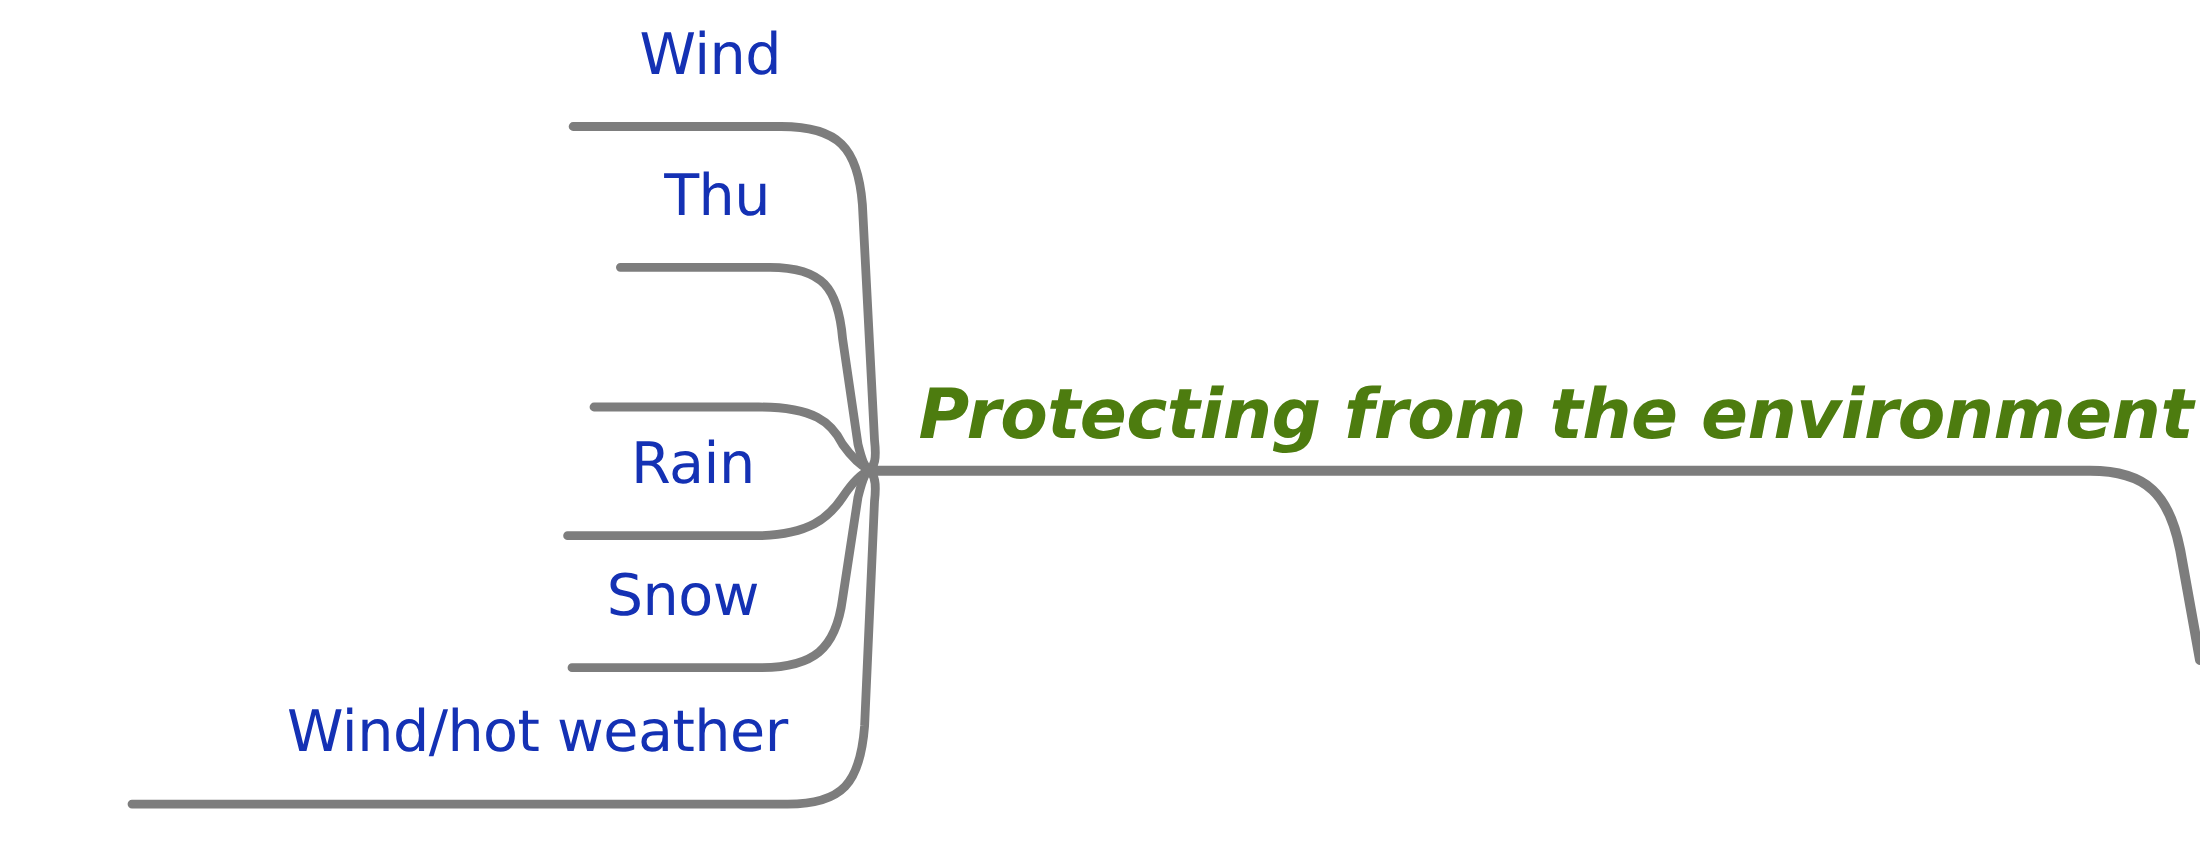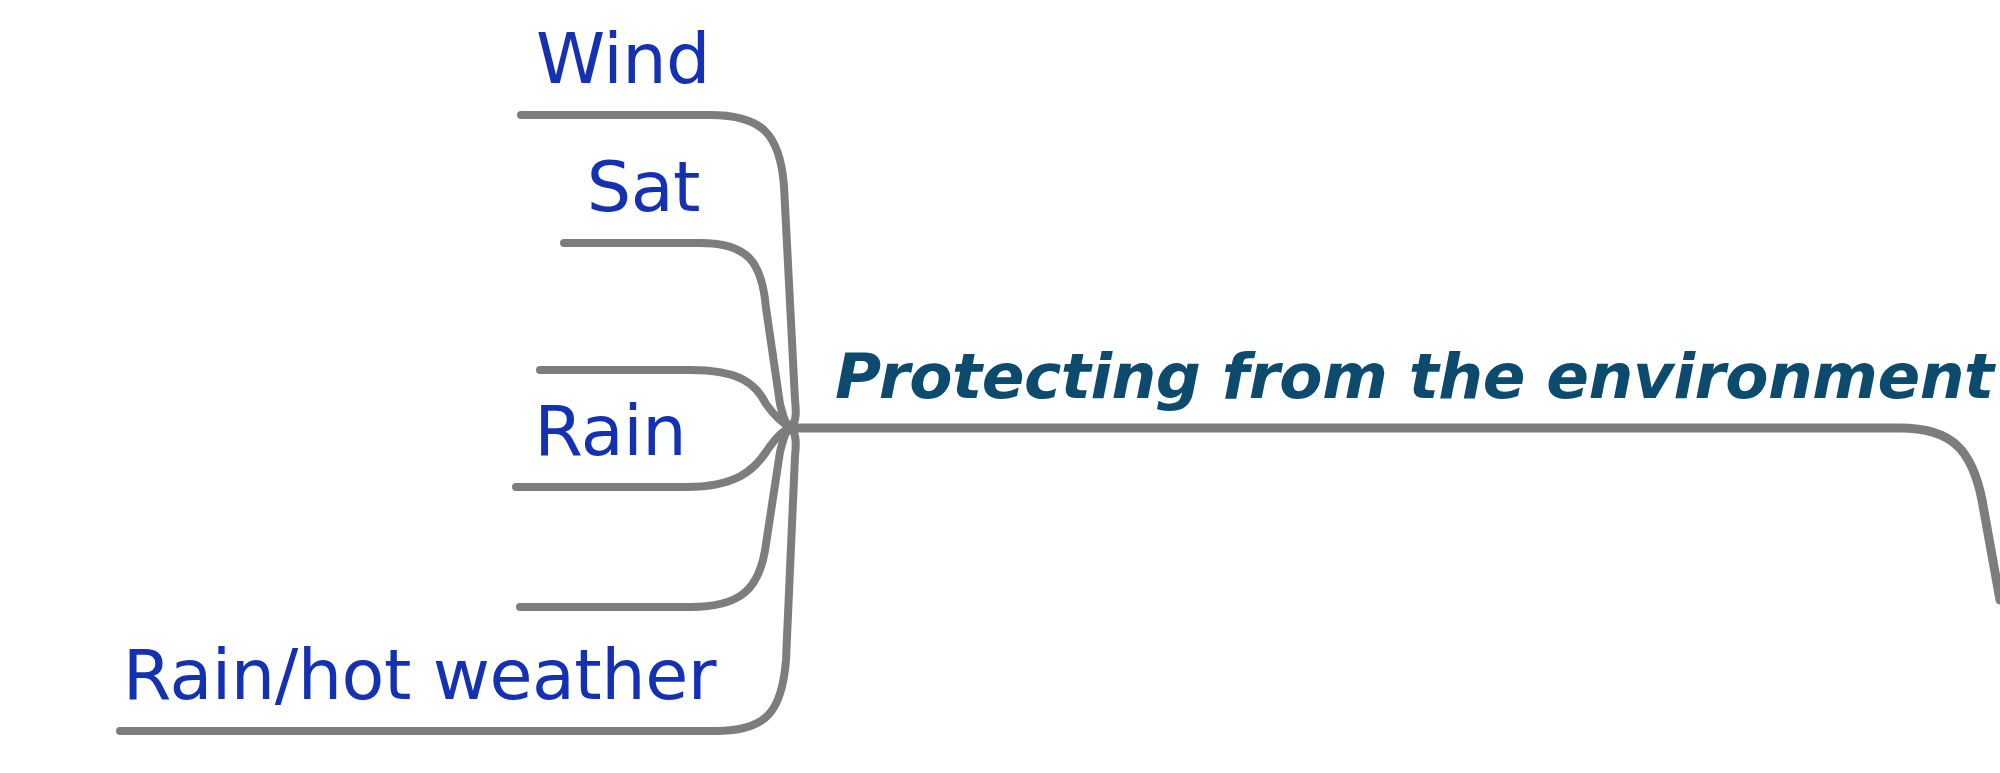--- a/index.html
+++ b/index.html
@@ -23,33 +23,33 @@
     left: 0;
     top: 0;
     width: 2000px;
     height: 773px;
   }
   .node-label {
     position: absolute;
     color: #1431b4;
     font-family: "DejaVu Sans", "Liberation Sans", sans-serif;
     font-weight: 400;
-    font-size: 70px;
+    font-size: 52px;
     line-height: 1;
     white-space: nowrap;
     letter-spacing: -0.5px;
   }
   
   .branch-label {
     text-align: right;
     transform: translateX(-100%);
   }
   .root-label {
     position: absolute;
-    color: #0c4a6e;
+    color: #4d7c0f;
     font-family: "DejaVu Sans", "Liberation Sans", sans-serif;
     font-weight: 700;
     font-style: italic;
     font-size: 63px;
     line-height: 1;
     white-space: nowrap;
     letter-spacing: -0.5px;
   }
 </style>
 </head>
@@ -69,23 +69,24 @@
 
     <path d="M 520 607 L 690 607 C 740 607 760 590 766 544 L 780 452 C 784 436 786 430 790 428" fill="none" stroke="#7d7d7d" stroke-width="8" stroke-linecap="round"></path>
 
     <path d="M 120 731 L 716 731 C 766 731 782 712 786 660 L 795 456 C 797 438 795 431 790 428" fill="none" stroke="#7d7d7d" stroke-width="8" stroke-linecap="round"></path>
 
     <path d="M 788 428 L 1900 428 C 1952 428 1972 450 1982 500 L 2000 600" fill="none" stroke="#7d7d7d" stroke-width="9" stroke-linecap="round"></path>
   </svg>
 
   <div class="node-label branch-label" style="left: 710px; top: 24px;">Wind</div>
 
-  <div class="node-label branch-label" style="left: 700px; top: 152px;">Sat</div>
+  <div class="node-label branch-label" style="left: 700px; top: 152px;">Thu</div>
 
 
   <div class="node-label branch-label" style="left: 686px; top: 396px;">Rain</div>
 
+  <div class="node-label branch-label" style="left: 690px; top: 516px;">Snow</div>
 
-  <div class="node-label branch-label" style="left: 716px; top: 640px;">Rain/hot weather</div>
+  <div class="node-label branch-label" style="left: 716px; top: 640px;">Wind/hot weather</div>
 
   <div class="root-label" style="left: 835px; top: 345px;">Protecting from the environment</div>
 
 </div>
 
 </body></html>

